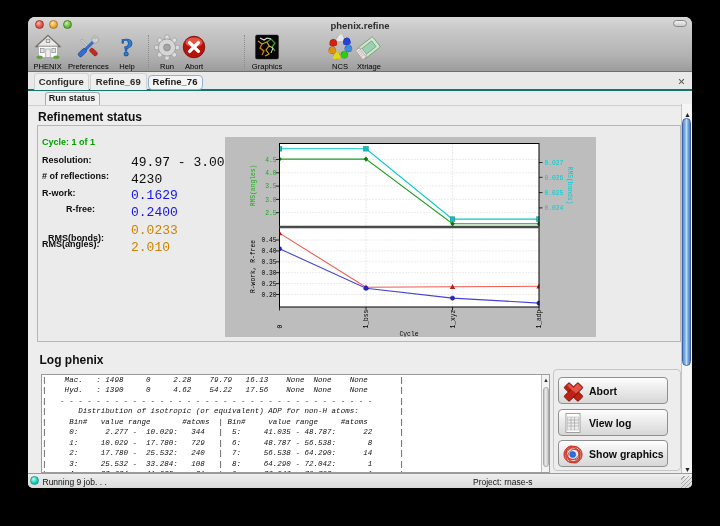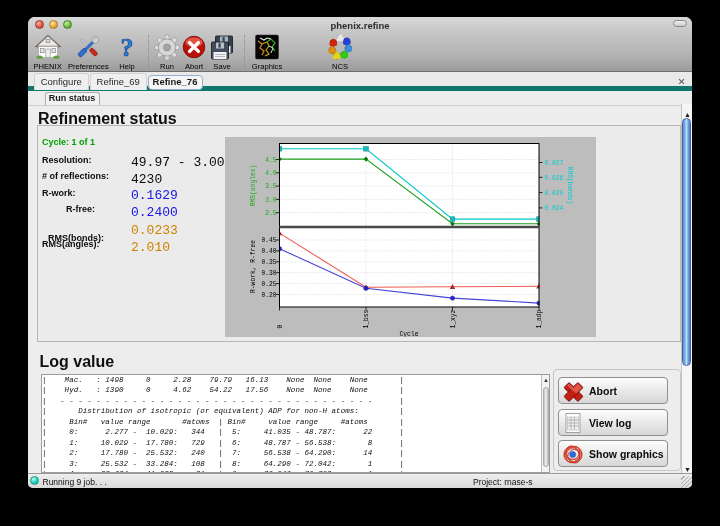--- a/index.html
+++ b/index.html
@@ -8,27 +8,27 @@
 #hdr{position:absolute;left:0;top:0;width:664px;height:55px;background:linear-gradient(#d9d9d9,#c9c9c9 12px,#b3b3b3 38px,#9c9c9c 54px);border-bottom:1px solid #6e6e6e;}
 .tl{position:absolute;top:3px;width:9px;height:9px;border-radius:50%;}
 #tlr{left:6.5px;background:radial-gradient(circle at 35% 30%,#ffb3a6,#e4574a 55%,#b33a2c);border:0.5px solid #a03225;}
 #tly{left:21px;background:radial-gradient(circle at 35% 30%,#ffe9b0,#f0a73e 55%,#c07c1e);border:0.5px solid #ad7a20;}
 #tlg{left:35px;background:radial-gradient(circle at 35% 30%,#c5f0a8,#6ebe45 55%,#3f8f28);border:0.5px solid #45831f;}
 #title{position:absolute;left:0;top:3px;width:664px;text-align:center;font-size:9.5px;font-weight:bold;color:#2d2d2d;}
 .tbi{position:absolute;top:17px;text-align:center;}
 .tbi svg{display:block;margin:0 auto;}
 .tbi .lbl{display:block;margin-top:0.5px;font-size:7.6px;color:#000;white-space:nowrap;}
 .sep{position:absolute;top:18px;height:34px;width:0;border-left:1px dotted #8c8c8c;}
-#tabrow{position:absolute;left:0;top:55px;width:664px;height:19px;background:#e9e9e9;border-bottom:5px solid #0f766e;}
+#tabrow{position:absolute;left:0;top:55px;width:664px;height:19px;background:#e9e9e9;border-bottom:2px solid #0f766e;font-weight:bold;}
 .tab{position:absolute;top:1px;height:17px;background:#efefef;border:1px solid #d2d2d2;border-bottom:none;border-radius:3px 3px 0 0;font-size:9.5px;color:#2a2a2a;text-align:center;line-height:16px;}
 #tabsel{position:absolute;left:119.5px;top:57.5px;width:55px;height:15px;background:#f5f5f5;border:1.5px solid #8fb2d4;border-radius:4px;font-size:9.5px;font-weight:bold;color:#1a1a1a;text-align:center;line-height:12px;}
 #tabx{position:absolute;left:649.5px;top:59px;font-size:9.5px;color:#555;}
 #rstab{position:absolute;left:16.5px;top:75px;width:55px;height:13px;background:#f2f2f2;border:1px solid #ababab;border-bottom:none;border-radius:3px 3px 0 0;font-size:9px;font-weight:bold;color:#1a1a1a;text-align:center;line-height:11px;}
 #rsline{position:absolute;left:0;top:87.5px;width:653px;height:0;border-top:1px solid #cfcfcf;}
-.h1{position:absolute;font-size:16px;font-weight:bold;color:#101010;}
+.h1{position:absolute;font-size:12px;font-weight:bold;color:#101010;}
 #panel{position:absolute;left:8.5px;top:107.5px;width:644px;height:217.5px;background:#ebebeb;border:1px solid #b6b6b6;}
 .slbl{position:absolute;left:14px;font-size:9px;font-weight:bold;color:#0c0c0c;white-space:nowrap;}
 .sval{position:absolute;left:103px;font-size:13px;font-family:"Liberation Mono",monospace;color:#0c0c0c;white-space:nowrap;}
 #logbox{position:absolute;left:13px;top:356.5px;width:508.5px;height:99px;background:#fff;border:1px solid #9c9c9c;overflow:hidden;font-style:italic;}
 #logpre{position:absolute;left:0px;top:0px;margin:0;font-family:"Liberation Mono",monospace;font-size:7.5px;line-height:10.55px;color:#111;letter-spacing:0.024px;}
 #logsb{position:absolute;left:499px;top:0;width:8.5px;height:97px;background:#f4f4f4;border-left:1px solid #bcbcbc;}
 #logsb .ar{position:absolute;left:0px;top:2px;width:8px;text-align:center;font-size:6px;color:#333;}
 #logsb .th{position:absolute;left:1px;top:12px;width:6px;height:80px;border-radius:3px;background:linear-gradient(90deg,#c2c2c2,#efefef 45%,#c2c2c2);border:0.5px solid #aaa;}
 #btnbox{position:absolute;left:525px;top:351.5px;width:128px;height:102px;border:1px solid #c6c6c6;border-radius:4px;}
 .btn{position:absolute;left:530px;width:110px;height:27px;background:linear-gradient(#fefefe,#e9e9e9 50%,#d7d7d7);border:1px solid #8f8f8f;border-radius:4px;}
@@ -107,34 +107,20 @@
       <span class="lbl">Run</span>
     </div>
  <div class="tbi" style="left:143.0px;width:46px;">
       <svg width="26" height="27" viewBox="0 0 26 27">
         <circle cx="13" cy="13" r="10.8" fill="#b91208" stroke="#7a0b04" stroke-width="0.8"></circle>
 <ellipse cx="13" cy="8.4" rx="8.6" ry="4.8" fill="#e85c4e" opacity="0.9"></ellipse>
 <path d="M8.6 8.6 L17.4 17.4 M17.4 8.6 L8.6 17.4" stroke="#fff" stroke-width="3.4" stroke-linecap="round"></path>
       </svg>
       <span class="lbl">Abort</span>
     </div>
- <div class="tbi" style="left:171.0px;width:46px;">
-      <svg width="26" height="27" viewBox="0 0 26 27">
-        <rect x="6.5" y="2" width="17" height="17" rx="1" fill="#39414f" stroke="#10141c" stroke-width="0.8"></rect>
-<rect x="11" y="2.5" width="8" height="6" fill="#aab4c0"></rect>
-        <rect x="13.5" y="3.2" width="2.2" height="4.4" fill="#39414f"></rect>
-<rect x="8.5" y="12" width="13" height="7" fill="#e8eaec"></rect>
-<rect x="2.5" y="8" width="17" height="17" rx="1" fill="#434c5c" stroke="#10141c" stroke-width="0.8"></rect>
-<rect x="7" y="8.5" width="8" height="6" fill="#b7c0cb"></rect>
-        <rect x="9.5" y="9.2" width="2.2" height="4.4" fill="#39414f"></rect>
-<rect x="4.5" y="18" width="13" height="7" fill="#eff1f2"></rect>
-        <path d="M6 20.5h10M6 22.5h10" stroke="#9aa0a8" stroke-width="0.7"></path>
-      </svg>
-      <span class="lbl">Save</span>
-    </div>
  <div class="tbi" style="left:216.0px;width:46px;">
       <svg width="26" height="27" viewBox="0 0 26 27">
         <rect x="1.5" y="1" width="23" height="24" rx="1.5" fill="#050505" stroke="#2a2a2a" stroke-width="0.5"></rect>
 <polyline points="4,7 8,10 6,14 10,17 8,21" fill="none" stroke="#d2830e" stroke-width="1.3"></polyline>
 <polyline points="8,10 13,8 15,12 12,16 15,20 11,22" fill="none" stroke="#caa50f" stroke-width="1.2"></polyline>
 <polyline points="13,8 17,5 21,9 18,13 21,17" fill="none" stroke="#3c9e2d" stroke-width="1.3"></polyline>
 <polyline points="6,4 10,6 13,4 17,5" fill="none" stroke="#e8e8e8" stroke-width="1.1"></polyline>
 <polyline points="15,12 19,14 17,19" fill="none" stroke="#d8d8d8" stroke-width="1"></polyline>
       </svg>
       <span class="lbl">Graphics</span>
@@ -164,20 +150,32 @@
         <circle cx="5.2" cy="16.2" r="3.4" fill="#dc9016" stroke="#8a5708" stroke-width="0.6"></circle>
         <circle cx="3.4000000000000004" cy="17.599999999999998" r="2" fill="#dc9016"></circle>
         <circle cx="7.1" cy="17.4" r="2" fill="#dc9016"></circle>
         <circle cx="5.6000000000000005" cy="14.2" r="1.9" fill="#dc9016"></circle>
         <circle cx="6.3" cy="8.8" r="3.4" fill="#d42310" stroke="#7a0f06" stroke-width="0.6"></circle>
         <circle cx="4.5" cy="10.200000000000001" r="2" fill="#d42310"></circle>
         <circle cx="8.2" cy="10.0" r="2" fill="#d42310"></circle>
         <circle cx="6.7" cy="6.800000000000001" r="1.9" fill="#d42310"></circle>
       </svg>
       <span class="lbl">NCS</span>
+    </div>
+ <div class="tbi" style="left:318.0px;width:46px;">
+      <svg width="26" height="27" viewBox="0 0 26 27">
+        <g transform="translate(13,13.5) rotate(-38)">
+<rect x="-9.5" y="-6.5" width="19" height="13" rx="1" fill="#cde8cd" stroke="#6f9b73" stroke-width="0.8"></rect>
+<rect x="-6.2" y="-3.6" width="12.4" height="7.2" fill="#9ecfb4" stroke="#5d8f67" stroke-width="0.6"></rect>
+<polygon points="-9.5,-6.5 -6.2,-3.6 -6.2,3.6 -9.5,6.5" fill="#e9f5e9" stroke="#6f9b73" stroke-width="0.5"></polygon>
+<rect x="-12.5" y="-5.8" width="4.6" height="11.6" rx="0.8" fill="#efdfe2" stroke="#9c8f92" stroke-width="0.6"></rect>
+<path d="M-11.5 -3.5h2.8M-11.5 -1.5h2.8M-11.5 0.5h2.8M-11.5 2.5h2.8" stroke="#b09a9e" stroke-width="0.5"></path>
+</g>
+      </svg>
+      <span class="lbl">Xtriage</span>
     </div>
  <div id="tabrow">
   <div class="tab" style="left:5.5px;width:55.5px;">Configure</div>
   <div class="tab" style="left:62px;width:56.5px;">Refine_69</div>
  </div>
  <div id="tabsel">Refine_76</div>
  <div id="tabx">✕</div>
  <div id="rsline"></div>
  <div id="rstab">Run status</div>
  <div class="h1" style="left:10px;top:93px;">Refinement status</div>
@@ -288,21 +286,21 @@
         <text transform="translate(56.7,191.5) rotate(-90)">0</text>
         <text transform="translate(143.2,191.5) rotate(-90)">1_bss</text>
         <text transform="translate(229.7,191.5) rotate(-90)">1_xyz</text>
         <text transform="translate(316.2,191.5) rotate(-90)">1_adp</text>
       </g>
       <text transform="translate(30,48.5) rotate(-90)" text-anchor="middle" fill="#16ad16" font-family="Liberation Mono,monospace" font-size="6.3px">RMS(angles)</text>
       <text transform="translate(30,129.5) rotate(-90)" text-anchor="middle" fill="#000" font-family="Liberation Mono,monospace" font-size="6.3px">R-work, R-free</text>
       <text transform="translate(342.5,48.5) rotate(90)" text-anchor="middle" fill="#00ccd2" font-family="Liberation Mono,monospace" font-size="6.3px">RMS(bonds)</text>
       <text x="184" y="198.5" text-anchor="middle" fill="#000" font-family="Liberation Mono,monospace" font-size="6.3px">Cycle</text>
     </svg>
- <div class="h1" style="left:11.5px;top:335.5px;">Log value</div>
+ <div class="h1" style="left:11.5px;top:335.5px;">Log phenix</div>
  <div id="logbox">
   <pre id="logpre">|    Mac.   : 1498     0     2.28    79.79   16.13    None  None    None       |
 |    Hyd.   : 1390     0     4.62    54.22   17.56    None  None    None       |
 |   - - - - - - - - - - - - - - - - - - - - - - - - - - - - - - - - - - -      |
 |       Distribution of isotropic (or equivalent) ADP for non-H atoms:         |
 |     Bin#   value range       #atoms  | Bin#     value range     #atoms       |
 |     0:      2.277 -  10.029:   344   |  5:     41.035 - 48.787:      22      |
 |     1:     10.029 -  17.780:   729   |  6:     48.787 - 56.538:       8      |
 |     2:     17.780 -  25.532:   240   |  7:     56.538 - 64.290:      14      |
 |     3:     25.532 -  33.284:   108   |  8:     64.290 - 72.042:       1      |

